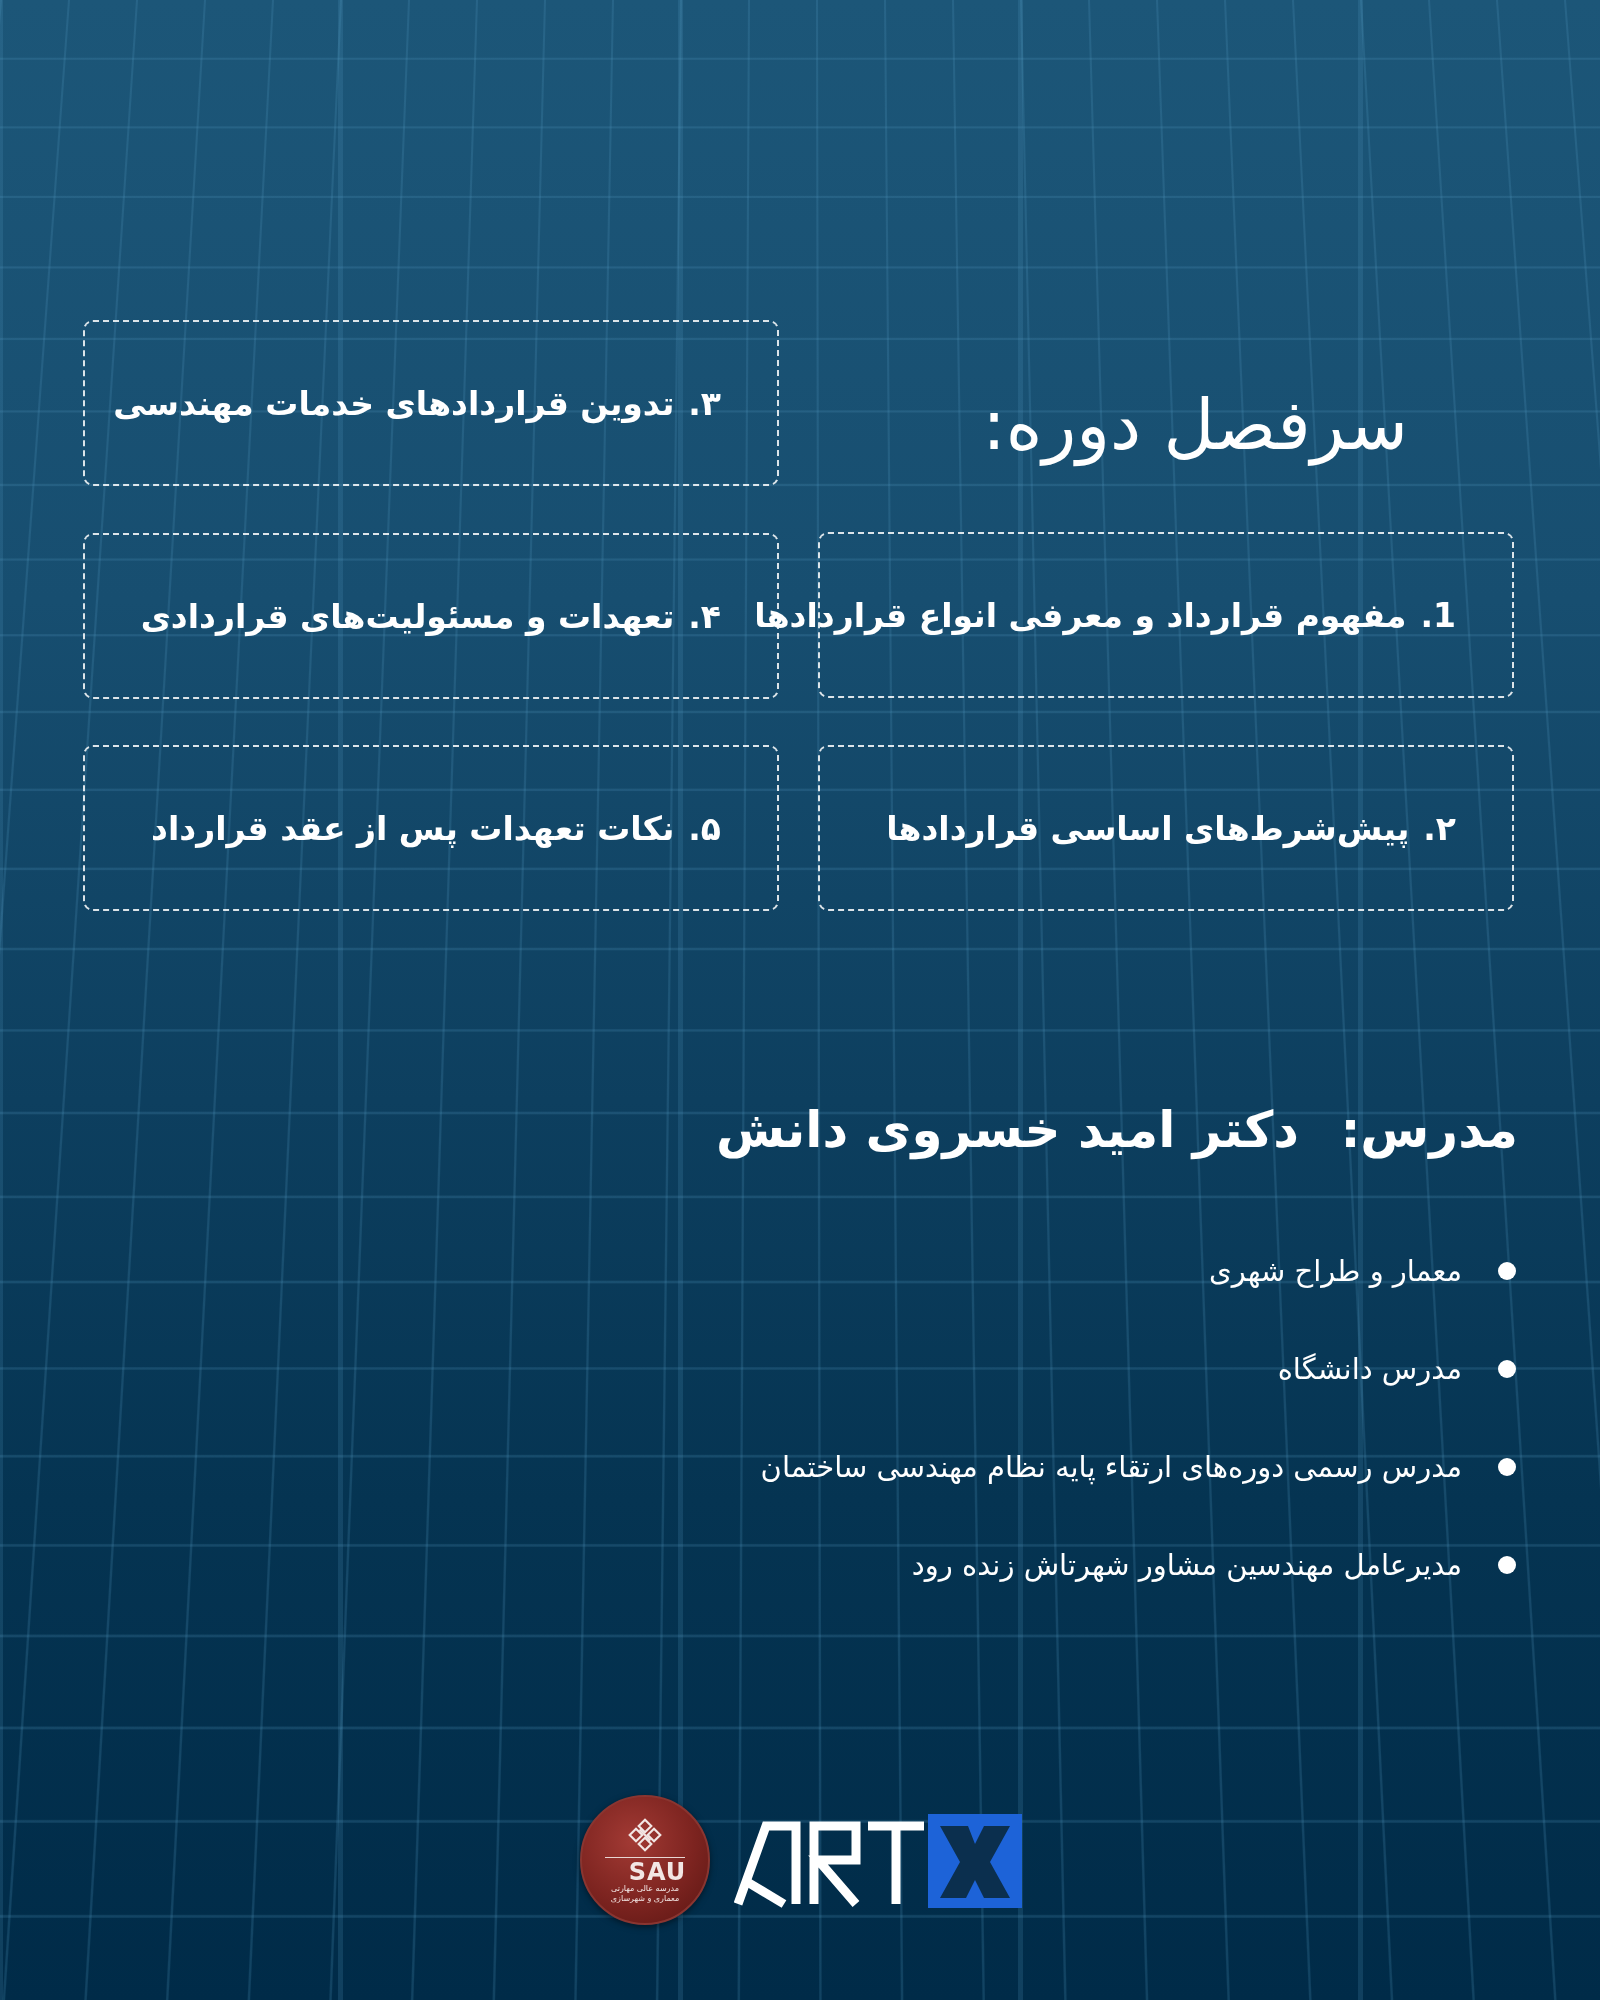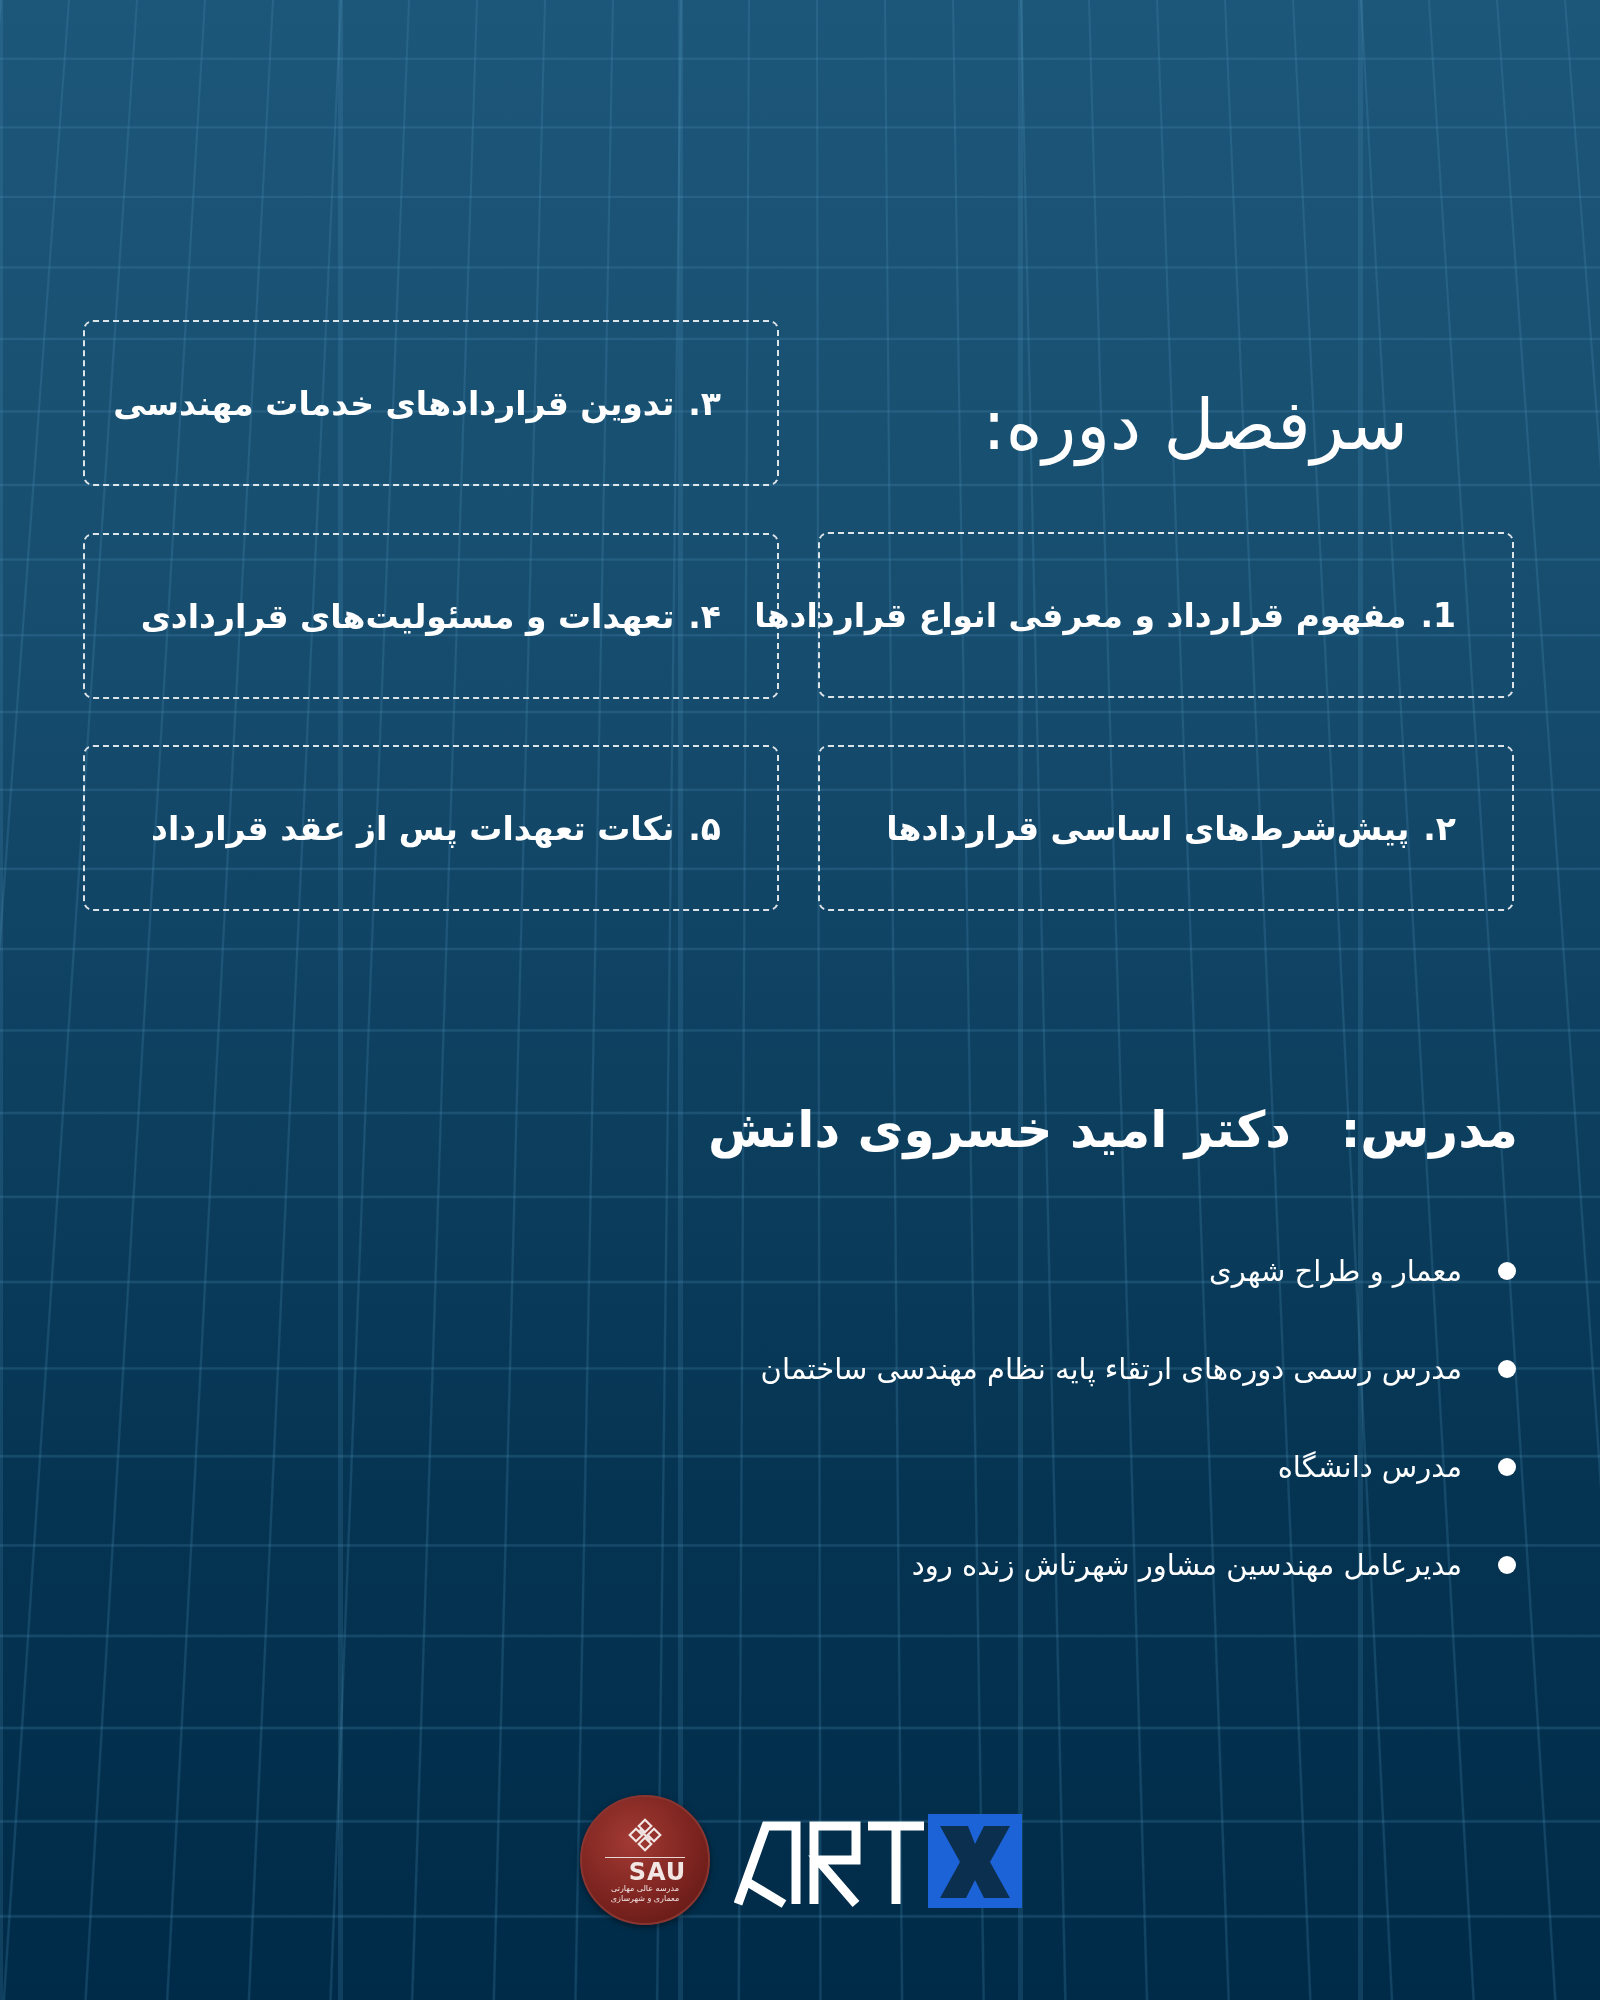--- a/index.html
+++ b/index.html
@@ -36,21 +36,21 @@
       box-sizing: border-box;
       display: flex; align-items: center; justify-content: flex-start;
       padding: 0 56px; direction: rtl;
     }
     .box .txt { font-size: 33px; font-weight: bold; white-space: nowrap; }
     .box .num { margin-left: 14px; }
     .instructor {
       position: absolute; right: 82px; top: 1085px; direction: rtl;
       font-size: 50px; font-weight: bold; white-space: nowrap; line-height: 90px;
     }
-    .instructor .label { margin-left: 32px; }
+    .instructor .label { margin-left: 24px; }
     .bullets { position: absolute; right: 84px; top: 1222px; direction: rtl; }
     .bullet {
       display: flex; align-items: center; height: 98px;
       font-size: 29px; white-space: nowrap;
     }
     .dot {
       width: 18px; height: 18px; border-radius: 50%; background: #ffffff;
       margin-left: 36px; flex: 0 0 auto;
     }
     .logos {
@@ -113,25 +113,25 @@
   <span>دکتر امید خسروی دانش</span>
 </div>
 
 <div class="bullets">
   <div class="bullet">
     <span class="dot"></span>
     <span>معمار و طراح شهری</span>
   </div>
   <div class="bullet">
     <span class="dot"></span>
-    <span>مدرس رسمی دوره‌های ارتقاء پایه نظام مهندسی ساختمان</span>
+    <span>مدرس دانشگاه</span>
   </div>
   <div class="bullet">
     <span class="dot"></span>
-    <span>مدرس دانشگاه</span>
+    <span>مدرس رسمی دوره‌های ارتقاء پایه نظام مهندسی ساختمان</span>
   </div>
   <div class="bullet">
     <span class="dot"></span>
     <span>مدیرعامل مهندسین مشاور شهرتاش زنده رود</span>
   </div>
 </div>
 
 <div class="logos">
   <div class="sau">
     <svg class="mark" viewBox="0 0 40 40">

